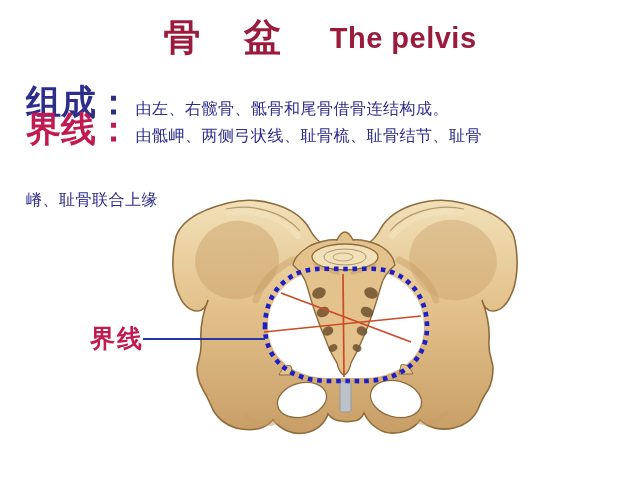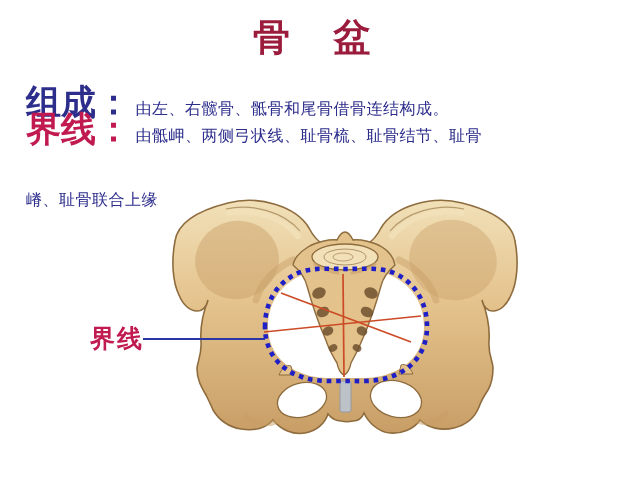--- a/index.html
+++ b/index.html
@@ -27,20 +27,21 @@
   .block{display:block;margin-top:28px;}
   .annot{top:322px;left:90px;font-size:25px;color:var(--label-crimson);
          font-family:Liberation Serif, serif;font-weight:bold;letter-spacing:2px;}
   svg.fig{top:0;left:0;pointer-events:none;}
 </style>
 </head>
 <body>
 
 <div class="abs title-row">
   <span class="title-zh">骨 盆</span>
+  <span class="title-en">The pelvis</span>
 </div>
 
 <p class="abs lead comp">
   <span class="lbl blue">组成：</span>
   <span class="body-zh">由左、右髋骨、骶骨和尾骨借骨连结构成。</span>
 </p>
 
 <div class="abs lead bound">
   <span class="lbl crimson">界线：</span>
   <span class="body-zh">由骶岬、两侧弓状线、耻骨梳、耻骨结节、耻骨</span>

